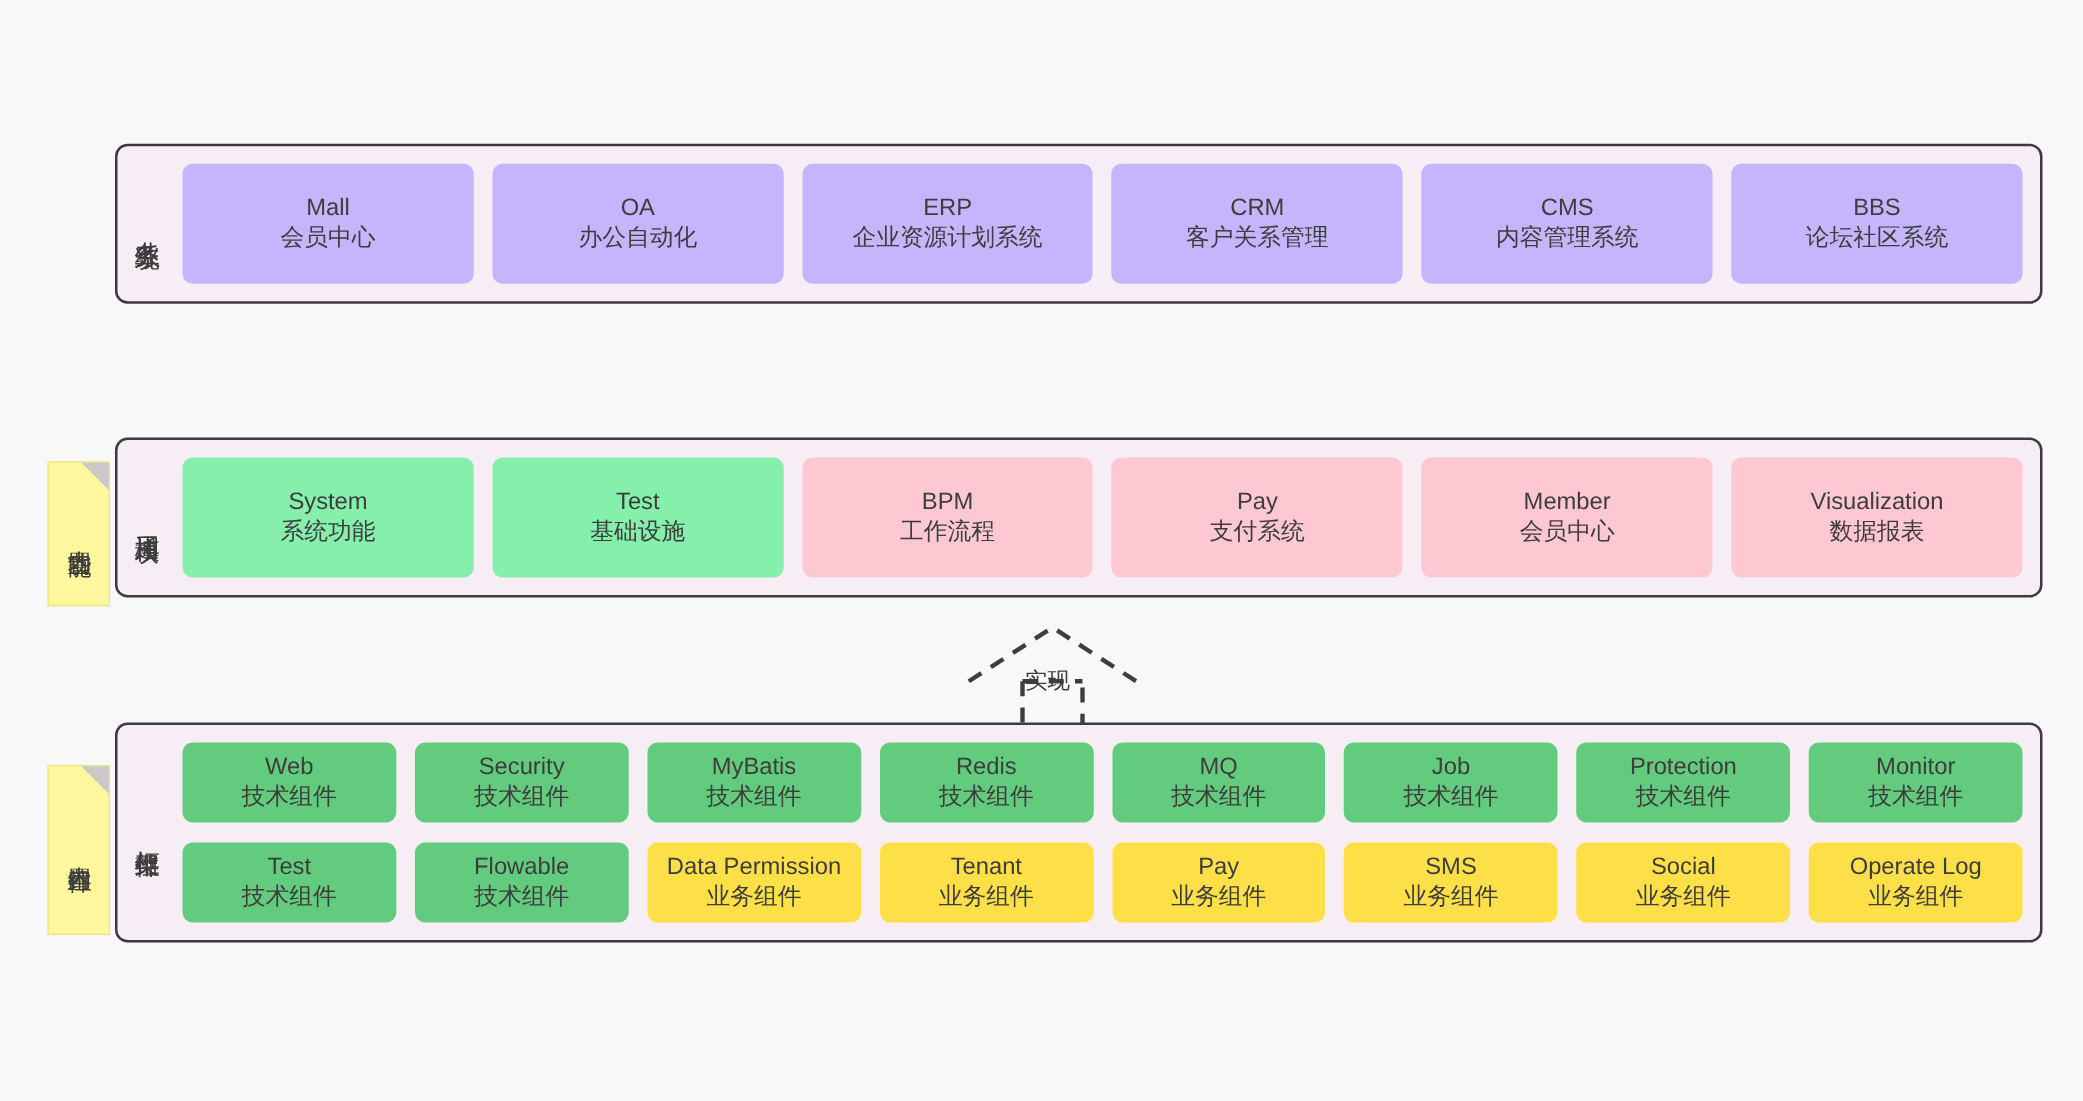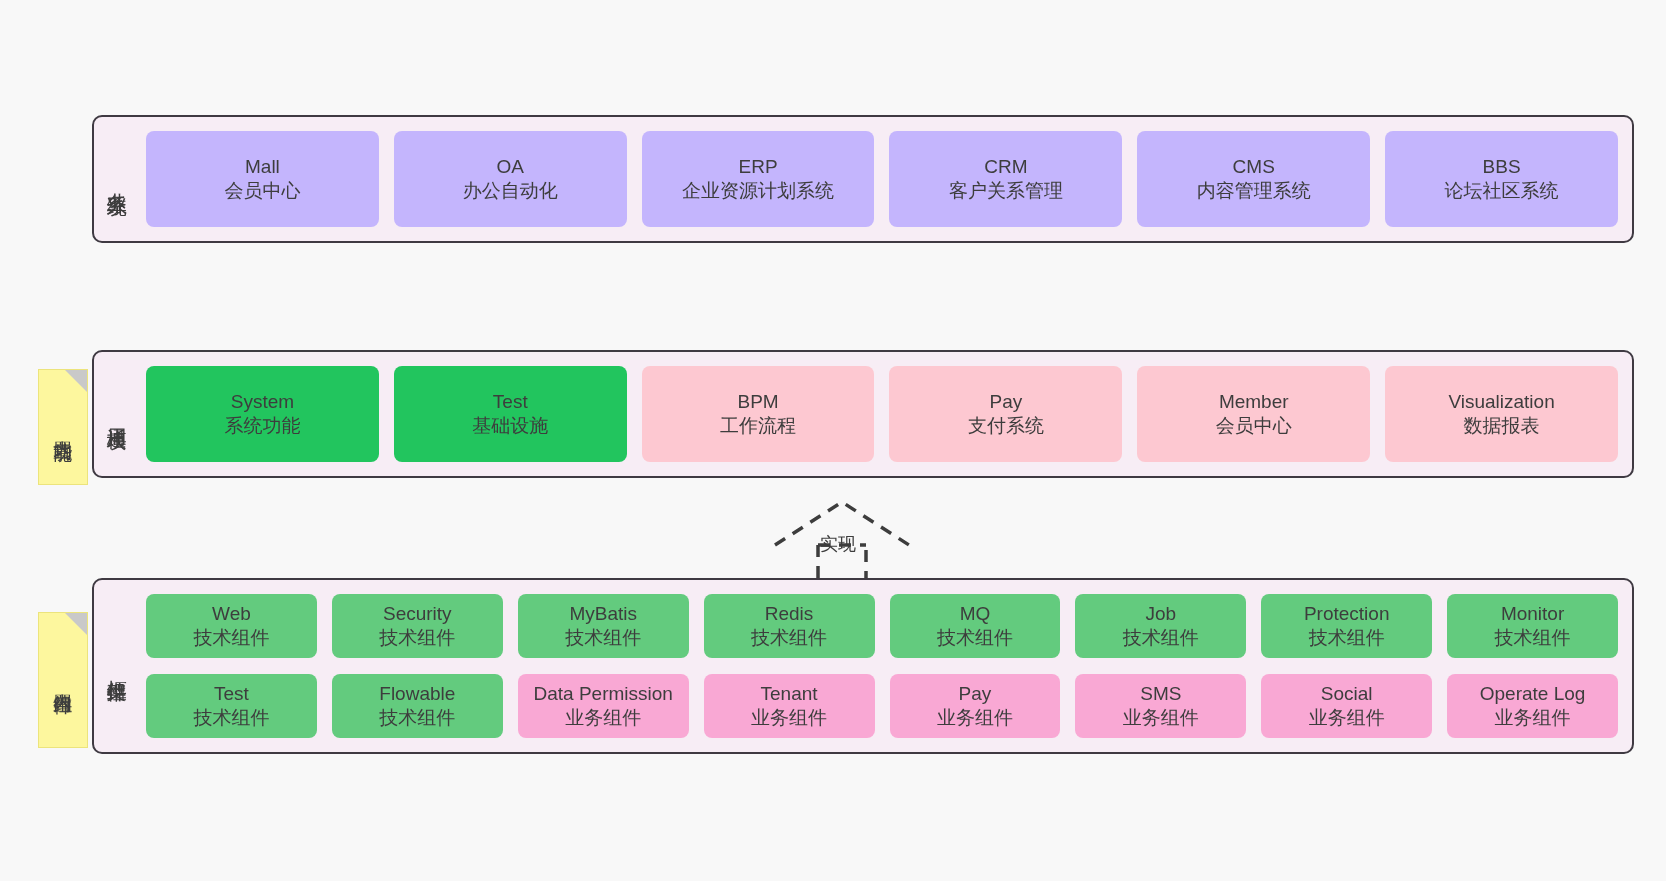--- a/index.html
+++ b/index.html
@@ -64,24 +64,24 @@
     line-height:1.26;
     color:#3d3d3d;
     box-sizing:border-box;
     padding:4px 6px;
   }
   .cell .en{display:block;}
   .cell .cn{display:block;}
 
   
   .c-blue{background:#c4b5fd;}
-  .c-red{background:#22c55e;}
+  .c-red{background:#86efac;}
   .c-pink{background:#fdc8d1;}
   .c-green{background:#63cb7e;}
-  .c-lgreen{background:#f9a8d4;}
+  .c-lgreen{background:#fde047;}
 
   
   .note{
     position:absolute;
     background:#fdf79e;
     border:1px solid #ece47c;
     box-sizing:border-box;
     display:flex;
     align-items:center;
     justify-content:center;

